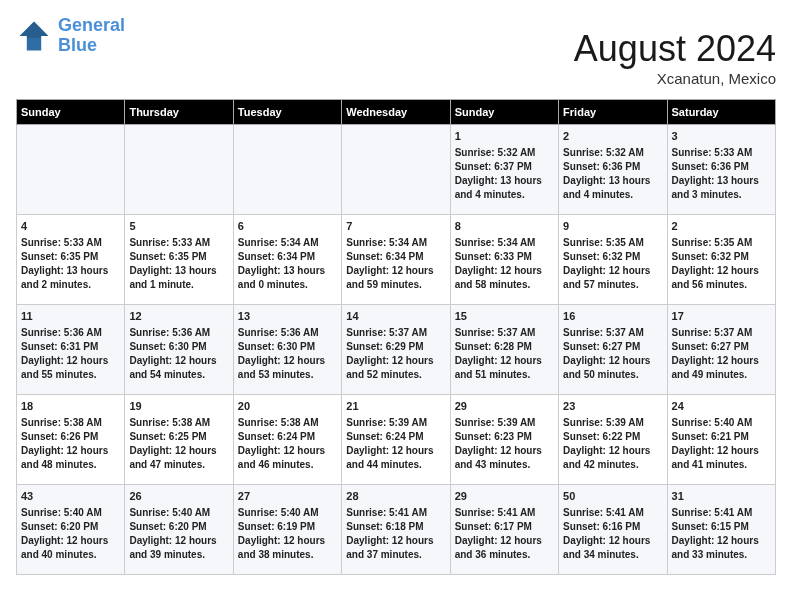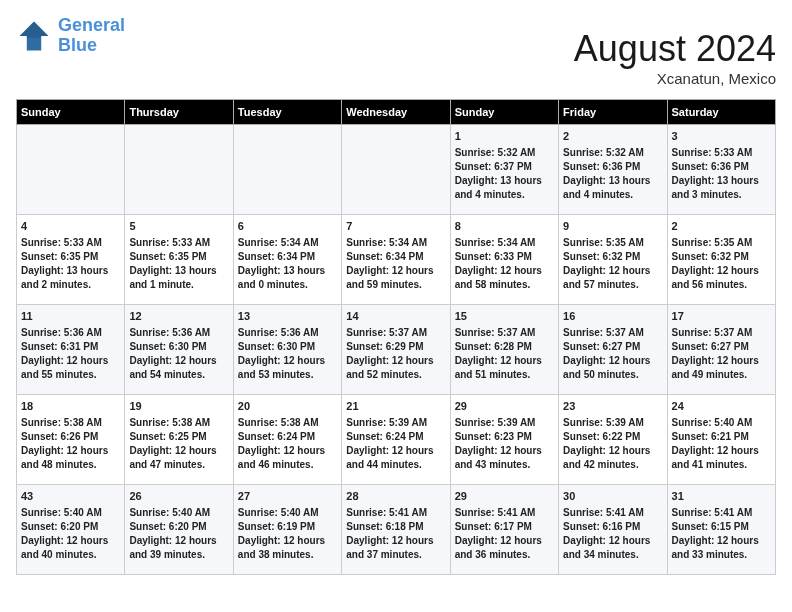--- a/index.html
+++ b/index.html
@@ -337,21 +337,21 @@
 and 37 minutes.</div>
         </td>
         <td>
           <span class="day-num">29</span>
           <div class="cell-content" style="white-space: pre-line;">Sunrise: 5:41 AM
 Sunset: 6:17 PM
 Daylight: 12 hours
 and 36 minutes.</div>
         </td>
         <td>
-          <span class="day-num">30</span>
+          <span class="day-num">50</span>
           <div class="cell-content" style="white-space: pre-line;">Sunrise: 5:41 AM
 Sunset: 6:16 PM
 Daylight: 12 hours
 and 34 minutes.</div>
         </td>
         <td>
           <span class="day-num">31</span>
           <div class="cell-content" style="white-space: pre-line;">Sunrise: 5:41 AM
 Sunset: 6:15 PM
 Daylight: 12 hours

